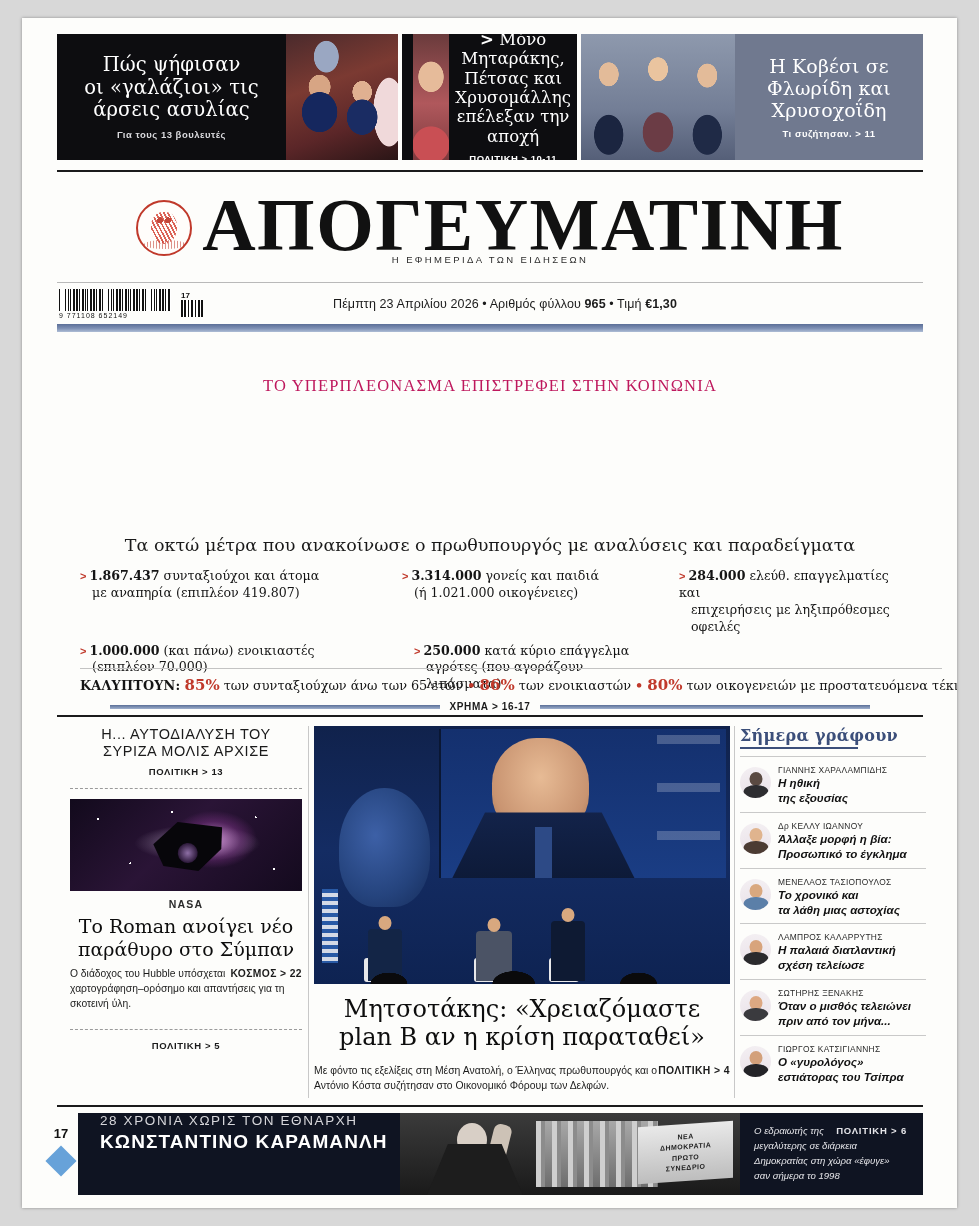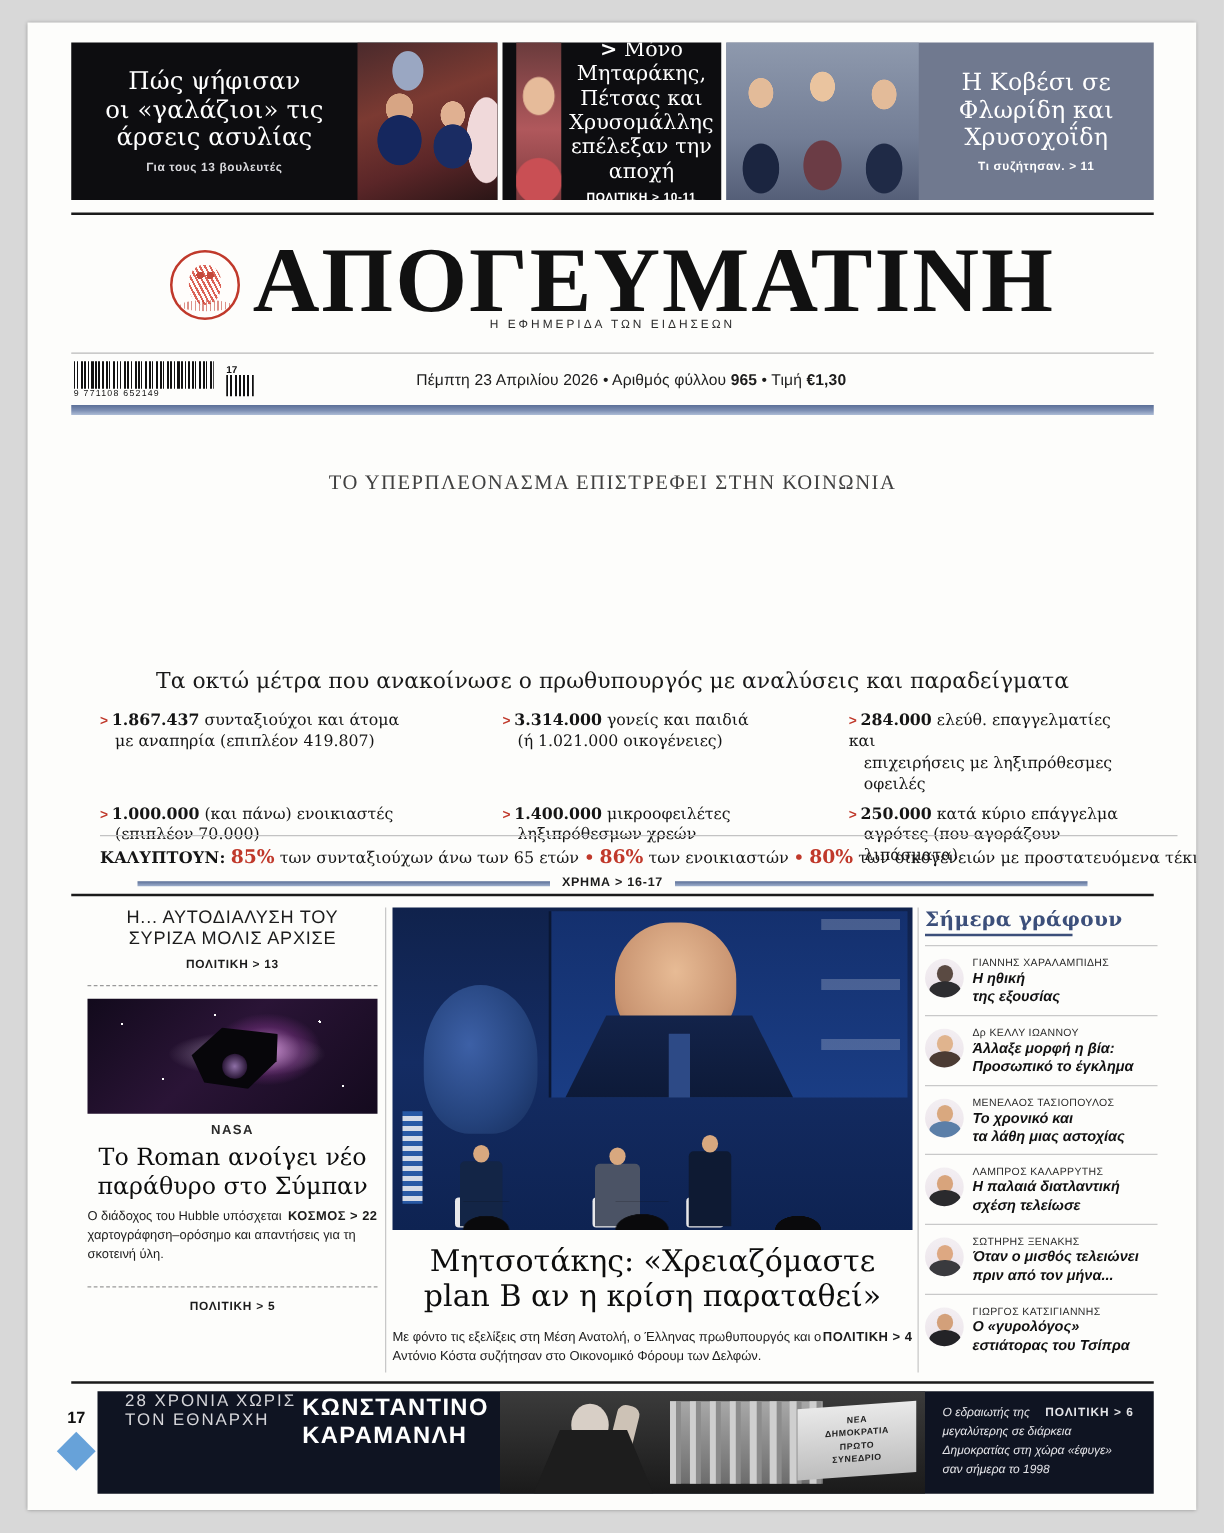--- a/index.html
+++ b/index.html
@@ -157,21 +157,21 @@
   .dateline b { font-weight: 700; }
   .blue-rule {
     position: absolute; left: 35px; top: 306px; width: 866px; height: 8px;
     background: linear-gradient(180deg,#5b6f97 0%, #7e90b4 55%, #aebdd6 100%);
   }
 
   
   .kicker {
     position: absolute; left: 35px; top: 358px; width: 866px;
     text-align: center; font-family: "Liberation Serif", serif;
-    font-size: 16.5px; letter-spacing: 1.2px; color: #404040; font-weight: 400;
+    font-size: 16.5px; letter-spacing: 1.2px; color: #be185d; font-weight: 400;
   }
   .lead-head {
     position: absolute; left: 35px; top: 384px; width: 866px;
     text-align: center; font-family: "DejaVu Serif", serif;
     color: #0d0d0d; line-height: 1.02;
   }
   .lead-head div { font-size: 53px; font-weight: 400; letter-spacing: -.5px; }
   .lead-sub {
     position: absolute; left: 35px; top: 517px; width: 866px;
     text-align: center; font-family: "DejaVu Serif", serif;
@@ -373,21 +373,21 @@
     color: #111; margin-top: 1px;
   }
 
   
   .bottom-rule { position: absolute; left: 35px; top: 1087px; width: 866px; height: 2px; background: #1b1b1b; }
   .bottom-banner {
     position: absolute; left: 56px; top: 1095px; width: 845px; height: 82px;
     background: #0f1422; display: flex; overflow: hidden;
   }
   .bb-left {
-    width: 322px; display: flex; 
+    width: 322px; display: flex; flex-direction: column;
     padding-left: 22px; color: #fff;
   }
   .bb-l1 { font-size: 13.5px; letter-spacing: 1.6px; color: #d6d6da; }
   .bb-l2 { font-size: 19px; font-weight: 700; letter-spacing: 1.1px; margin-top: 3px; }
   .bb-photo {
     width: 340px; position: relative; overflow: hidden;
     background: linear-gradient(180deg,#3b3b3b 0%, #1a1a1a 100%);
   }
   .bbp-building {
     position: absolute; left: 40%; top: 10%; width: 36%; height: 80%;
@@ -508,24 +508,20 @@
       <span class="ar">&gt;</span><b>3.314.000</b><span> γονείς και παιδιά</span>
       <span class="l2">(ή 1.021.000 οικογένειες)</span>
     </div>
     <div class="blt b-c3">
       <span class="ar">&gt;</span><b>284.000</b><span> ελεύθ. επαγγελματίες και</span>
       <span class="l2">επιχειρήσεις με ληξιπρόθεσμες οφειλές</span>
     </div>
     <div class="blt b-c1">
       <span class="ar">&gt;</span><b>1.000.000</b><span> (και πάνω) ενοικιαστές</span>
       <span class="l2">(επιπλέον 70.000)</span>
-    </div>
-    <div class="blt b-c2">
-      <span class="ar">&gt;</span><b>1.400.000</b><span> μικροοφειλέτες</span>
-      <span class="l2">ληξιπρόθεσμων χρεών</span>
     </div>
     <div class="blt b-c3">
       <span class="ar">&gt;</span><b>250.000</b><span> κατά κύριο επάγγελμα</span>
       <span class="l2">αγρότες (που αγοράζουν λιπάσματα)</span>
     </div>
   </div>
 
   <div class="covers-rule"></div>
   <div class="covers">
     <span class="lbl">ΚΑΛΥΠΤΟΥΝ:</span>

